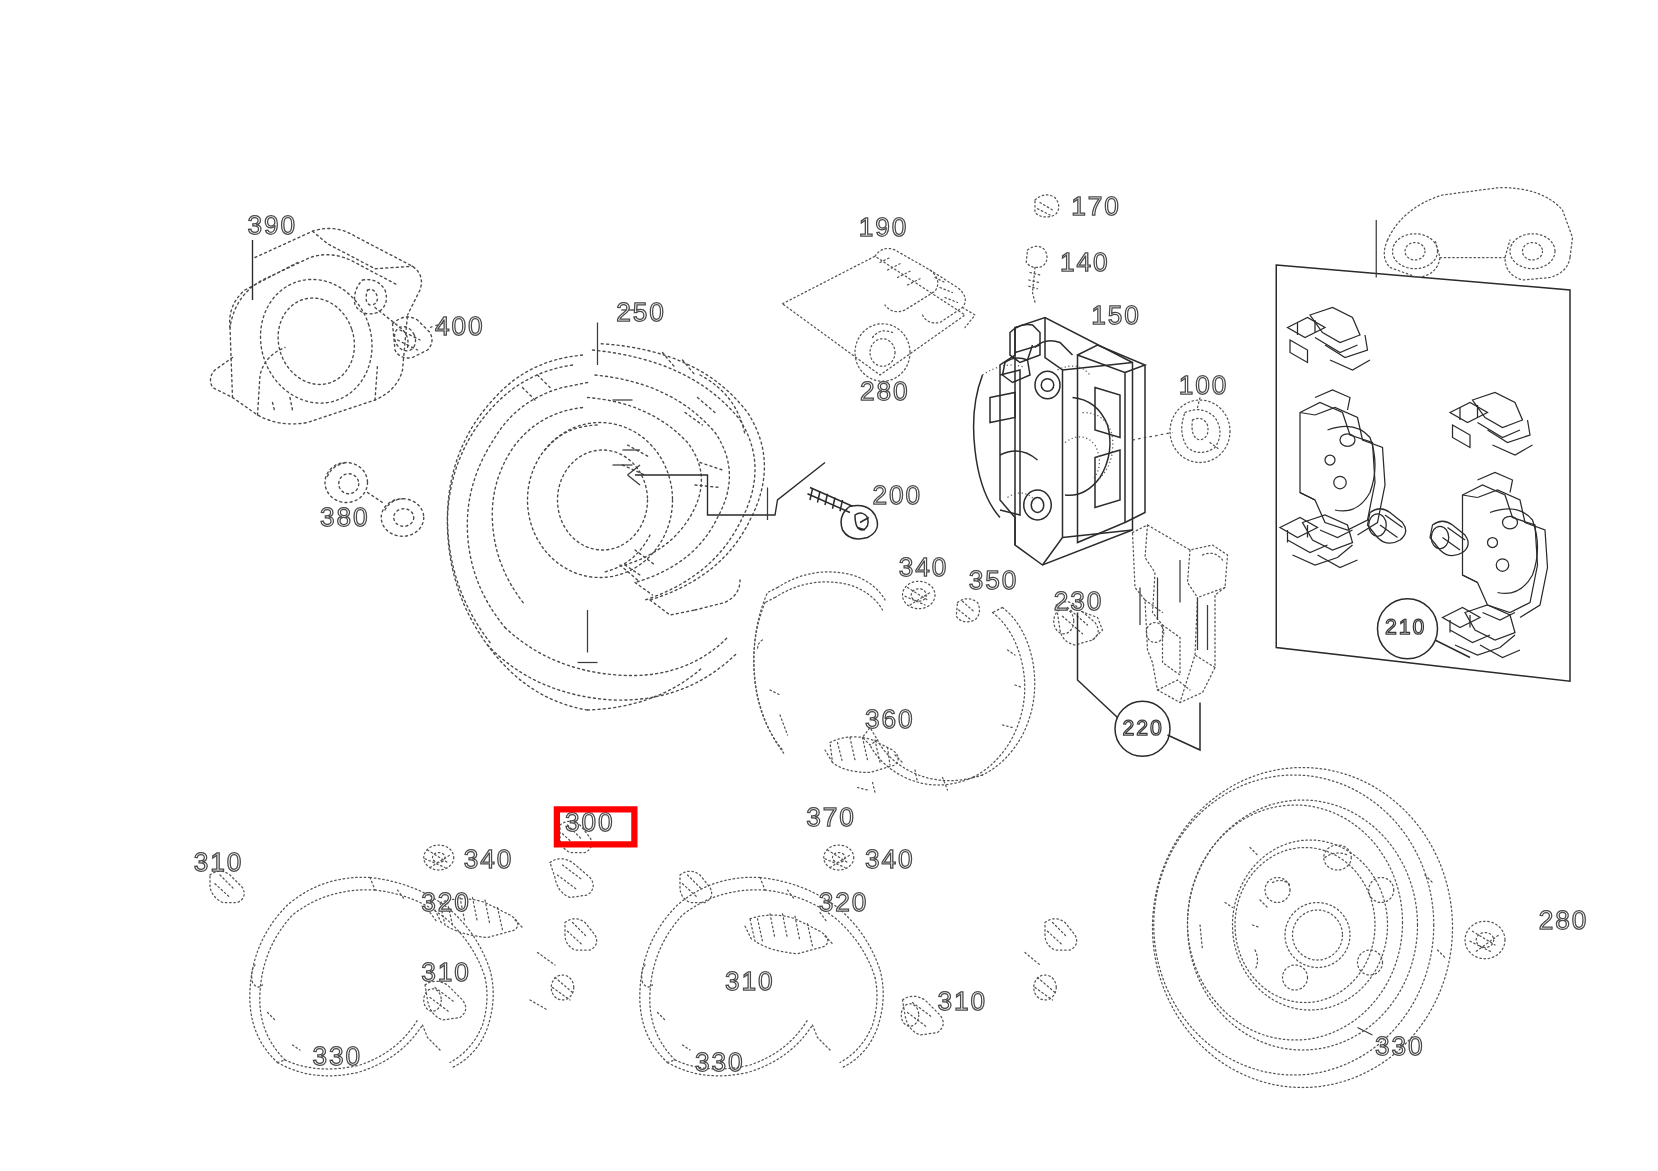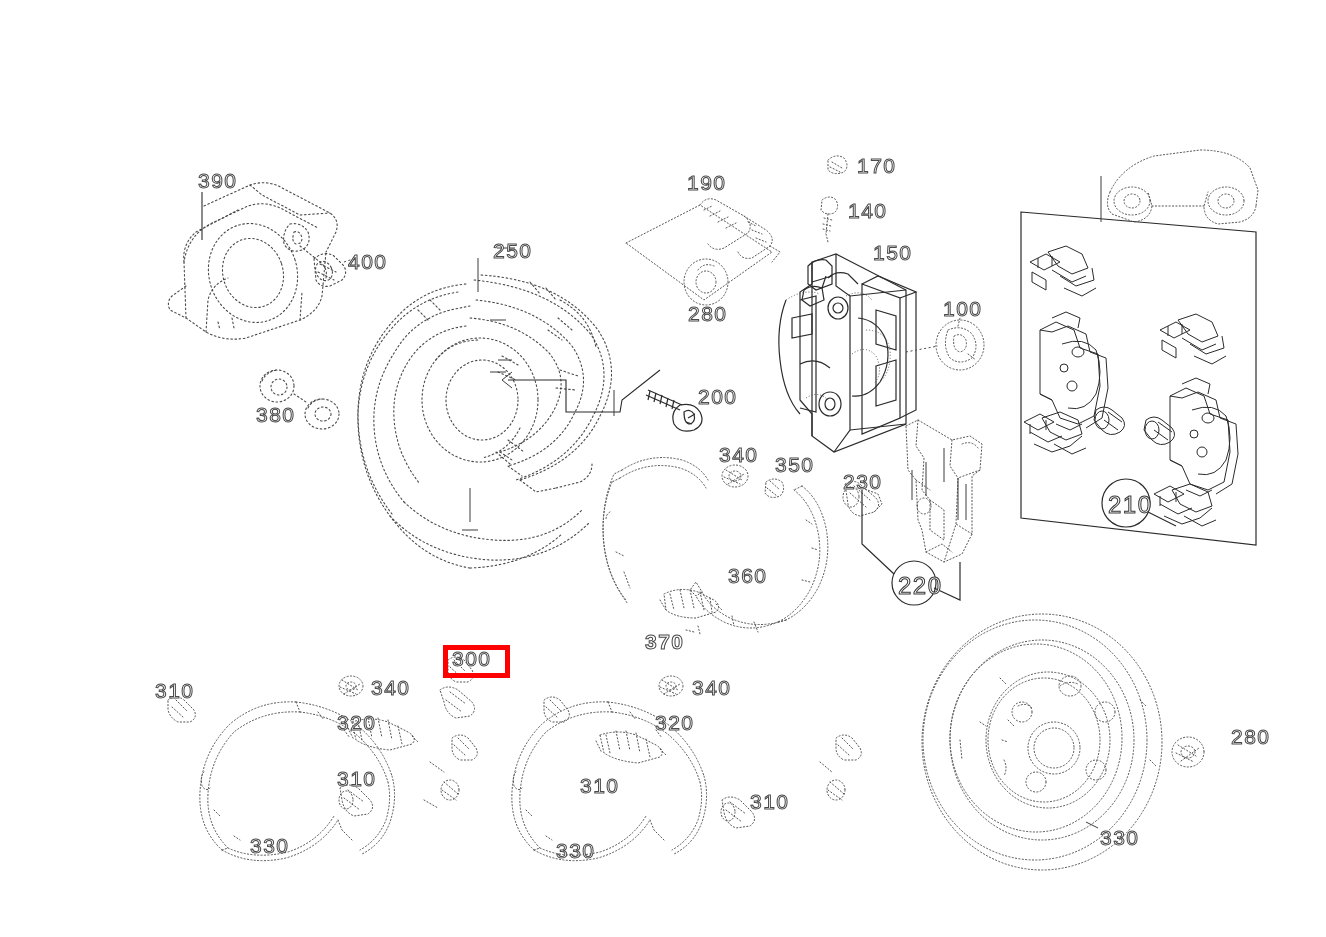--- a/index.html
+++ b/index.html
@@ -22,21 +22,21 @@
     color:#ffffff;
     -webkit-text-stroke:1px #4a4a4a;
     text-shadow:
        0 0 0 #4a4a4a;
     white-space:nowrap;
     line-height:1;
     user-select:none;
   }
   .callout.balloon{
     -webkit-text-stroke:1px #3a3a3a;
-    font-size:24px;
+    font-size:17px;
   }
   .hl-box{
     position:absolute;
     border:5px solid #ff0000;
     box-sizing:border-box;
     background:transparent;
     pointer-events:none;
   }
 </style>
 </head>
@@ -487,22 +487,22 @@
   <div class="callout" style="left:687px;top:172px;">190</div>
   <div class="callout" style="left:857px;top:155px;">170</div>
   <div class="callout" style="left:848px;top:200px;">140</div>
   <div class="callout" style="left:688px;top:303px;">280</div>
   <div class="callout" style="left:873px;top:242px;">150</div>
   <div class="callout" style="left:943px;top:298px;">100</div>
   <div class="callout" style="left:698px;top:386px;">200</div>
   <div class="callout" style="left:719px;top:444px;">340</div>
   <div class="callout" style="left:775px;top:454px;">350</div>
   <div class="callout" style="left:843px;top:443px;margin-top:28px;">230</div>
-  <div class="callout" style="left:728px;top:565px;">360</div>
-  <div class="callout" style="left:645px;top:631px;font-weight:bold;">370</div>
+  <div class="callout" style="left:692px;top:565px;">360</div>
+  <div class="callout" style="left:645px;top:644px;">370</div>
   <div class="callout balloon" style="left:898px;top:574px;">220</div>
   <div class="callout balloon" style="left:1108px;top:493px;">210</div>
   <div class="callout" style="left:1100px;top:827px;">330</div>
   <div class="callout" style="left:1203px;top:726px;margin-left:28px;">280</div>
   <div class="callout" style="left:155px;top:680px;">310</div>
   <div class="callout" style="left:371px;top:677px;">340</div>
   <div class="callout" style="left:452px;top:648px;">300</div>
   <div class="callout" style="left:337px;top:712px;">320</div>
   <div class="callout" style="left:337px;top:768px;">310</div>
   <div class="callout" style="left:250px;top:835px;">330</div>

